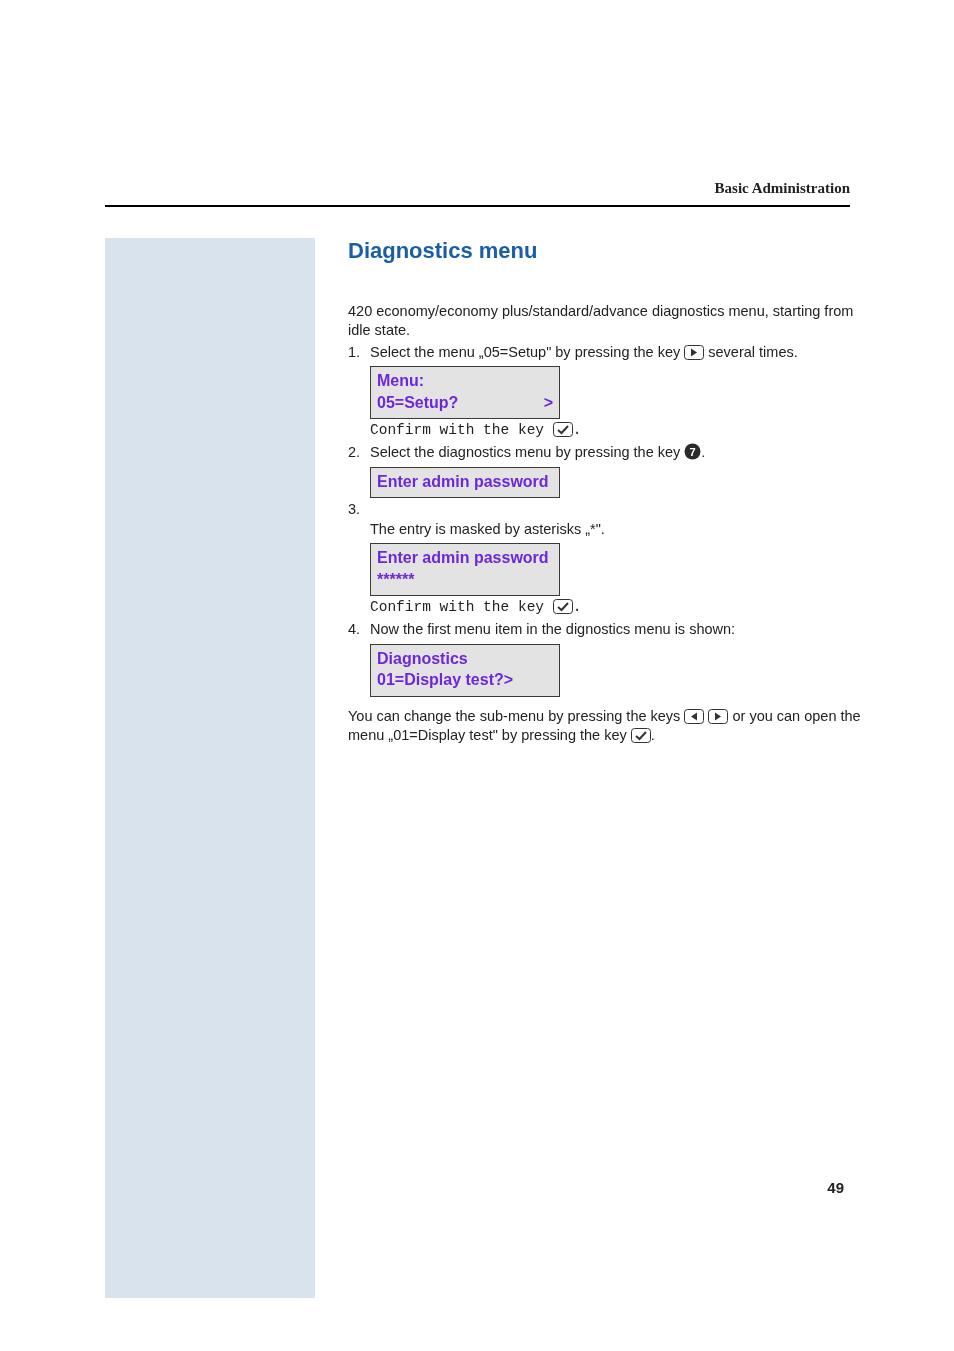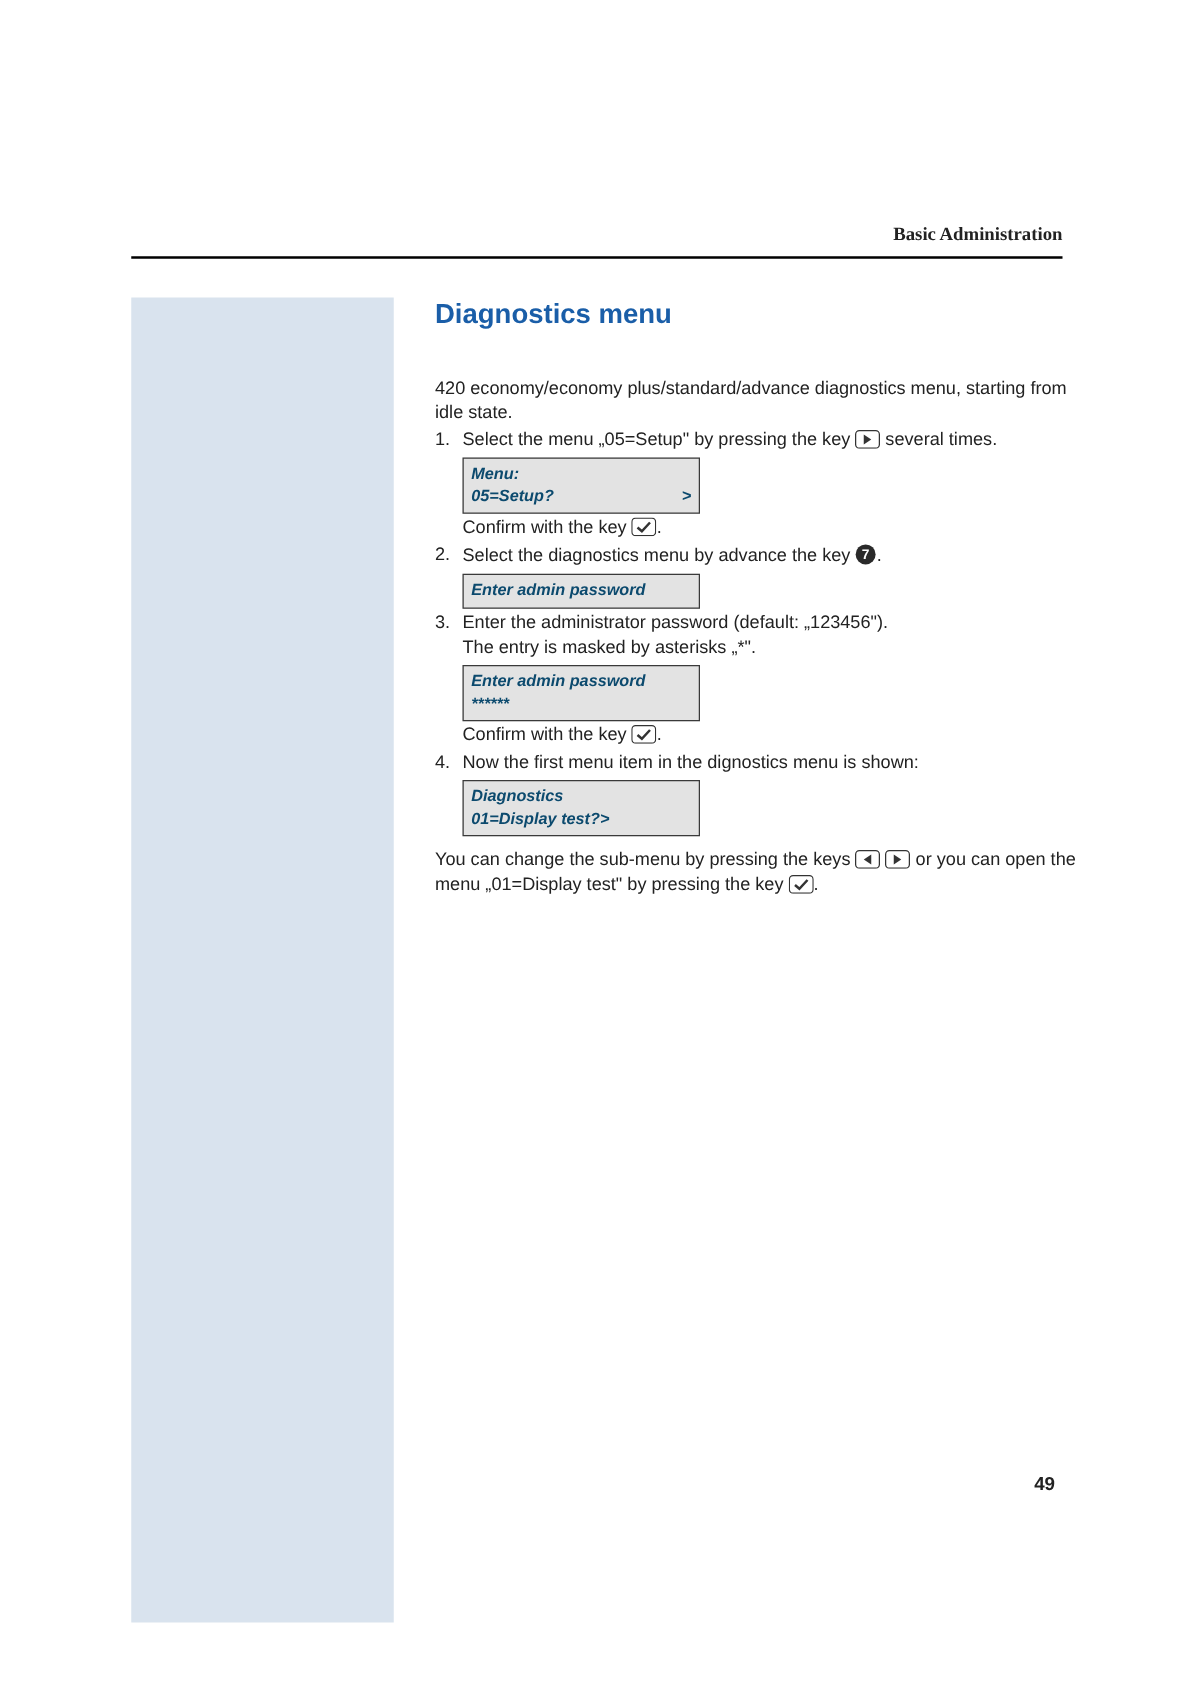--- a/index.html
+++ b/index.html
@@ -68,34 +68,34 @@
       flex: 1;
     }
     .display-box {
       margin-left: 22px;
       margin-top: 4px;
       margin-bottom: 2px;
       border: 1.5px solid #3a3a3a;
       background: #e3e3e3;
       width: 190px;
       padding: 3px 6px 5px 6px;
-      font-size: 13px;
-      font-weight: bold;
-      line-height: 1.35;
-      color: #0c4a6e;
-      font-style: italic;
+      font-size: 16px;
+      font-weight: bold;
+      line-height: 1.35;
+      color: #6d28d9;
     }
     .display-box .row2 {
       display: flex;
       justify-content: space-between;
     }
     .sub-confirm {
       margin-left: 22px;
       font-size: 14.5px;
       line-height: 1.35;
+      font-family: Liberation Mono, monospace;
     }
     .closing {
       margin-top: 10px;
       font-size: 14.5px;
       line-height: 1.35;
     }
     .page-num {
       position: absolute;
       right: 110px;
       bottom: 155px;
@@ -146,36 +146,36 @@
     <div class="sub-confirm">
       <span>Confirm with the key </span><span class="icon check-icon"><svg width="20" height="15">
             <rect x="0.5" y="0.5" width="19" height="14" rx="3" fill="#fff" stroke="#333"></rect>
             <path d="M5 8 L8.5 11 L15 4" fill="none" stroke="#333" stroke-width="2"></path>
           </svg></span><span>.</span>
     </div>
 
     <div class="step-row">
       <div class="step-num">2.</div>
       <div class="step-body">
-        <span>Select the diagnostics menu by advance the key </span><span class="icon seven-icon"><svg width="17" height="17">
+        <span>Select the diagnostics menu by pressing the key </span><span class="icon seven-icon"><svg width="17" height="17">
               <circle cx="8.5" cy="8.5" r="8" fill="#2a2a2a"></circle>
               <text x="8.5" y="12.5" font-size="11" font-weight="bold" fill="#fff" text-anchor="middle" font-family="Arial">7</text>
             </svg></span><span>.</span>
       </div>
     </div>
 
     <div class="display-box">
       <div>Enter admin password</div>
       <div></div>
     </div>
 
     <div class="step-row">
       <div class="step-num">3.</div>
       <div class="step-body">
-        <span>Enter the administrator password (default: „123456").</span><br>
+        <br>
         <span>The entry is masked by asterisks „*".</span>
       </div>
     </div>
 
     <div class="display-box">
       <div>Enter admin password</div>
       <div>******</div>
     </div>
 
     <div class="sub-confirm">

